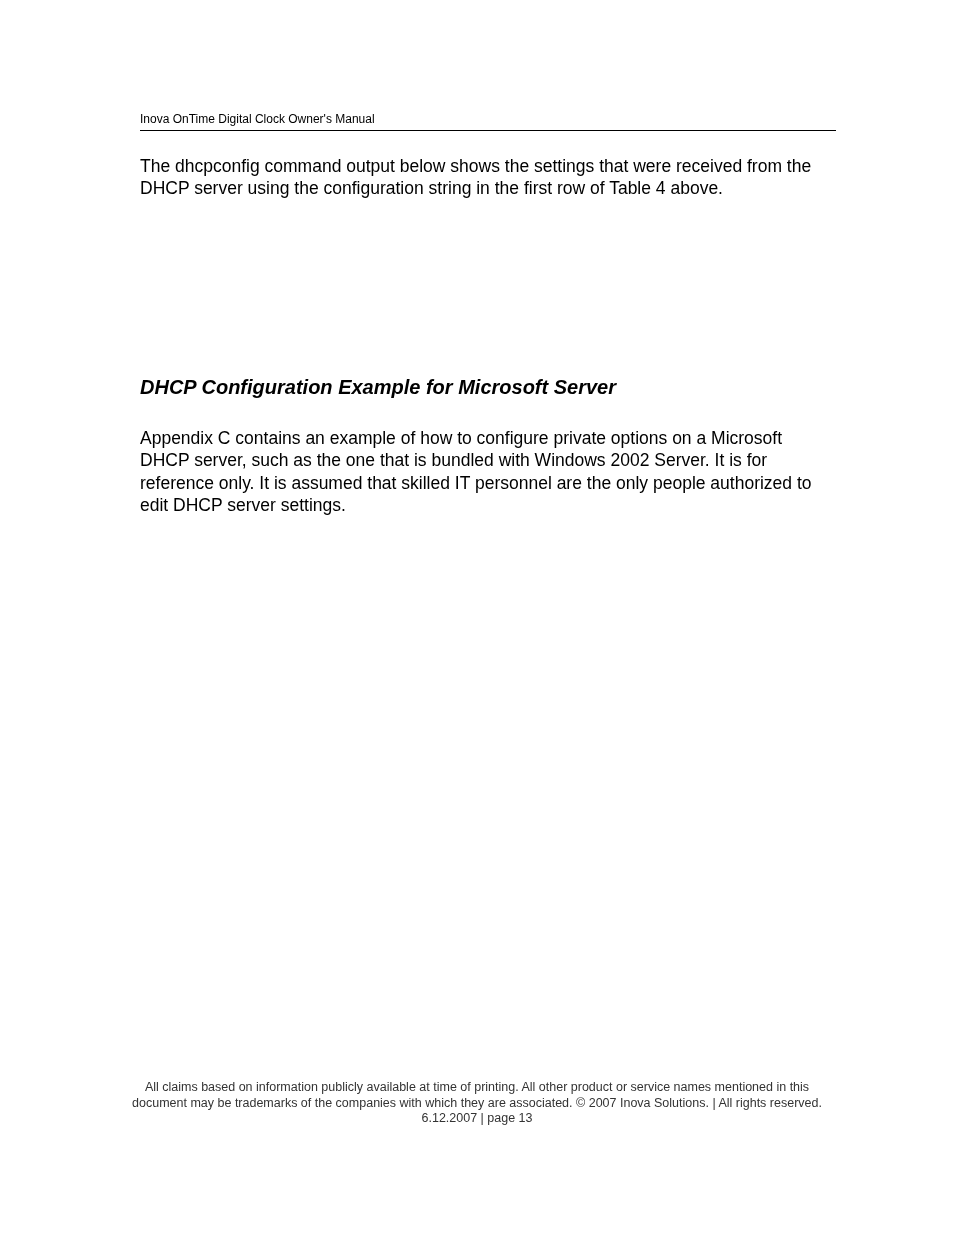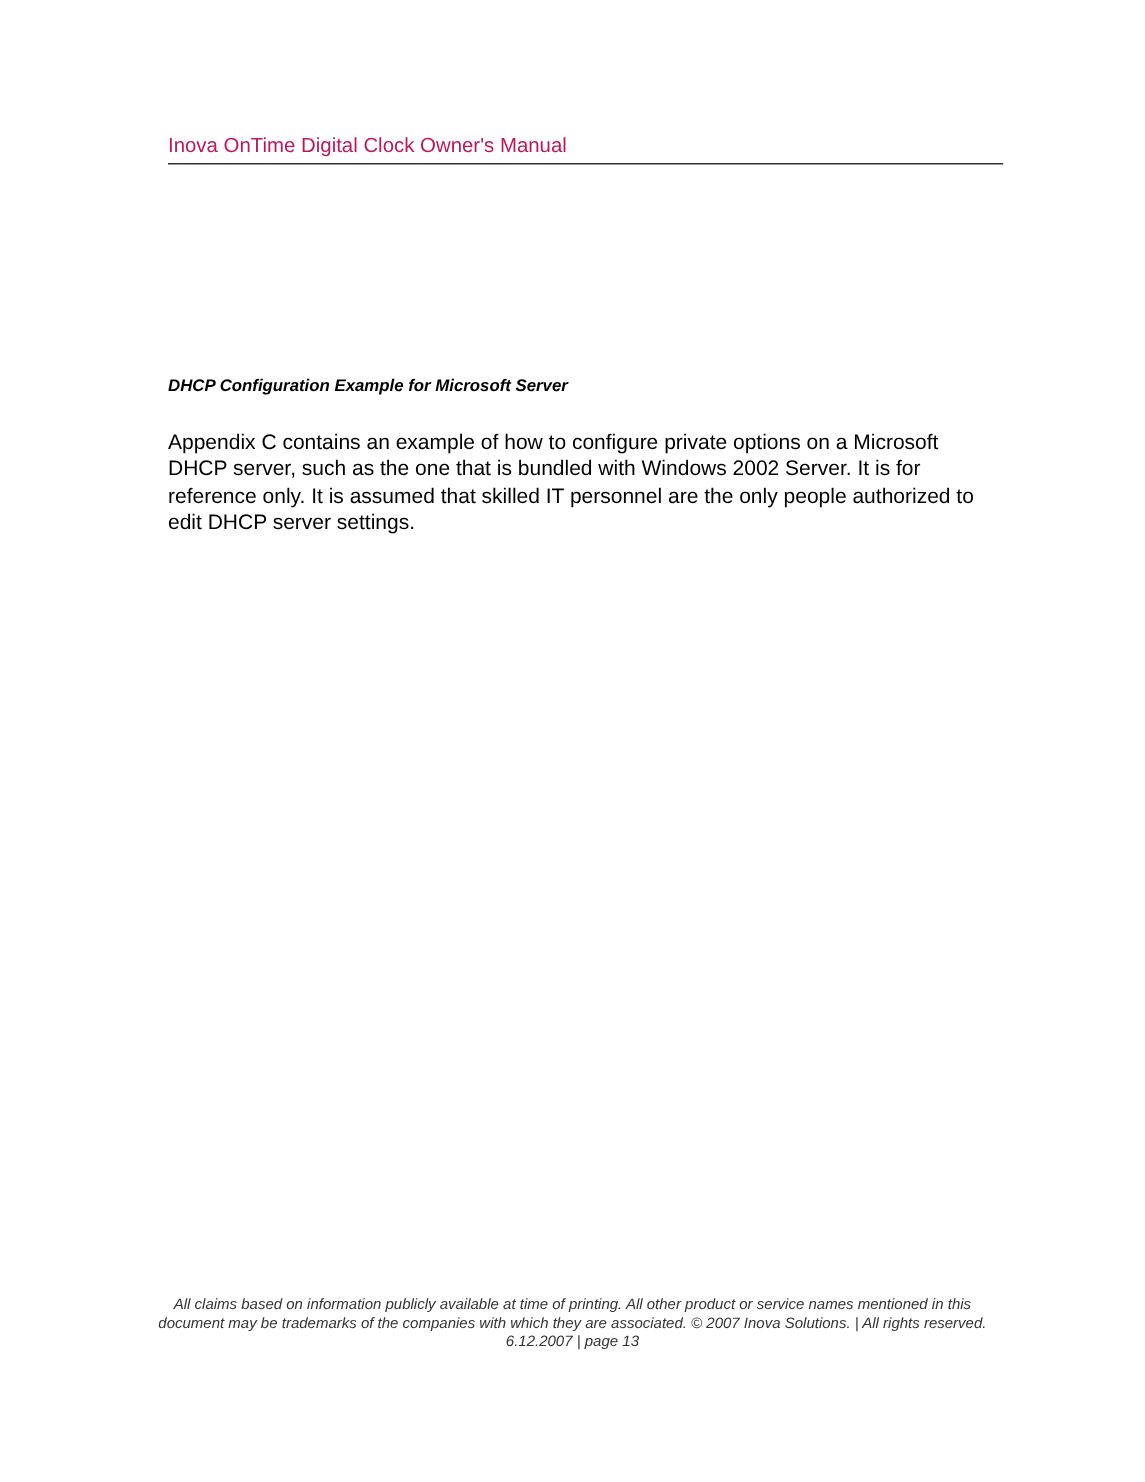--- a/index.html
+++ b/index.html
@@ -12,55 +12,55 @@
       height: 1235px;
       background: #ffffff;
       font-family: "Myriad Pro", "Segoe UI", -apple-system, Helvetica, Arial, sans-serif;
       color: #000000;
       position: relative;
     }
     .page {
       padding: 112px 118px 0 140px;
     }
     .header-title {
-      font-size: 17px;
-      color: #be185d;
+      font-size: 12px;
+      color: #000000;
       padding-bottom: 4px;
       border-bottom: 1px solid #000000;
       margin-bottom: 24px;
     }
     .body-paragraph {
       font-size: 17.5px;
       line-height: 1.28;
       color: #000000;
       margin-bottom: 20px;
     }
     .section-heading {
-      font-size: 14px;
+      font-size: 20px;
       font-weight: bold;
       font-style: italic;
       color: #000000;
       margin-top: 176px;
       margin-bottom: 28px;
     }
     .footer {
       position: absolute;
       bottom: 108px;
       left: 0;
       right: 0;
       padding: 0 118px 0 118px;
       text-align: center;
       font-size: 12.5px;
       color: #333333;
       line-height: 1.25;
-      font-style: italic;
     }
   </style>
 </head>
 <body>
 
 <div class="page">
   <div class="header-title">Inova OnTime Digital Clock Owner's Manual</div>
+  <p class="body-paragraph">The dhcpconfig command output below shows the settings that were received from the DHCP server using the configuration string in the first row of Table 4 above.</p>
   <h2 class="section-heading">DHCP Configuration Example for Microsoft Server</h2>
   <p class="body-paragraph">Appendix C contains an example of how to configure private options on a Microsoft DHCP server, such as the one that is bundled with Windows 2002 Server.  It is for reference only.  It is assumed that skilled IT personnel are the only people authorized to edit DHCP server settings.</p>
 </div>
 
 <div class="footer">All claims based on information publicly available at time of printing. All other product or service names mentioned in this document may be trademarks of the companies with which they are associated. © 2007 Inova Solutions. | All rights reserved. 6.12.2007 | page 13</div>
 
 </body></html>

